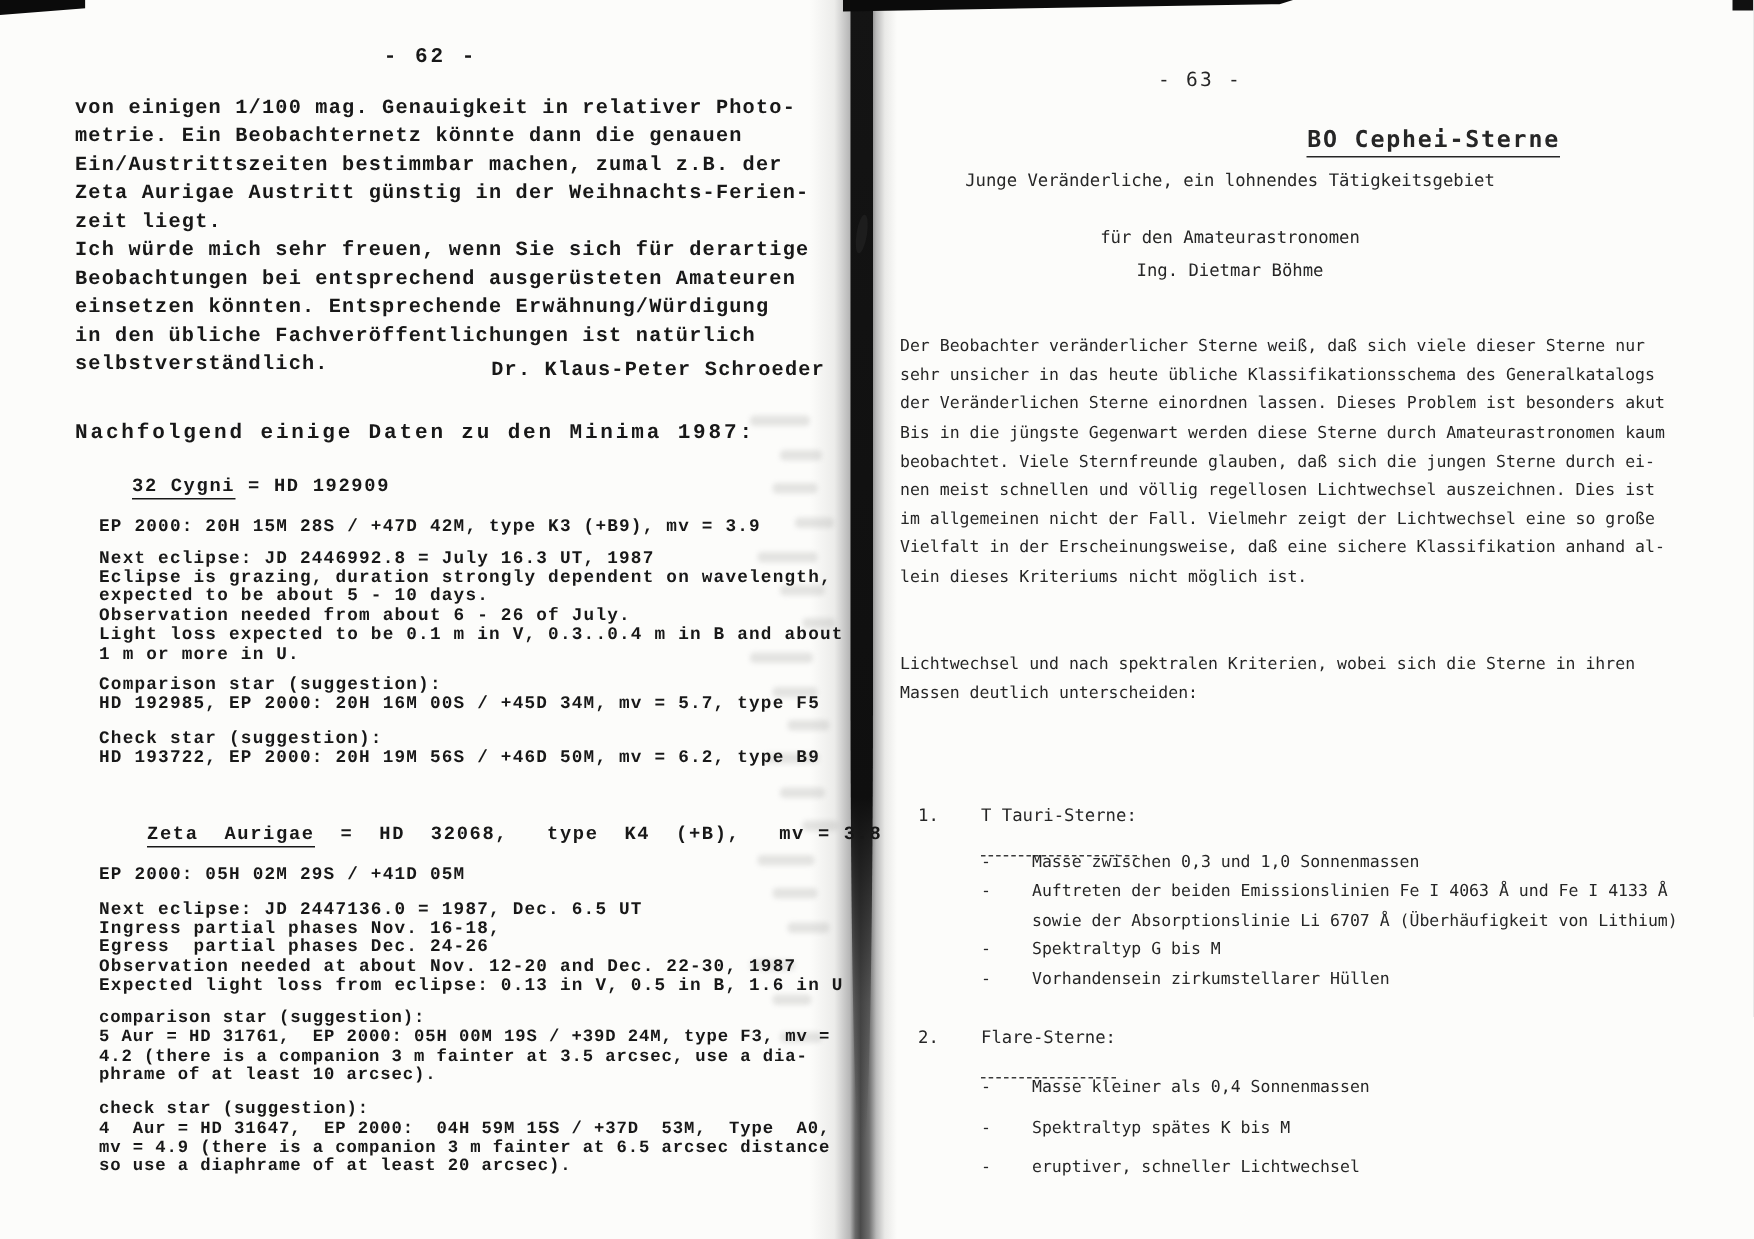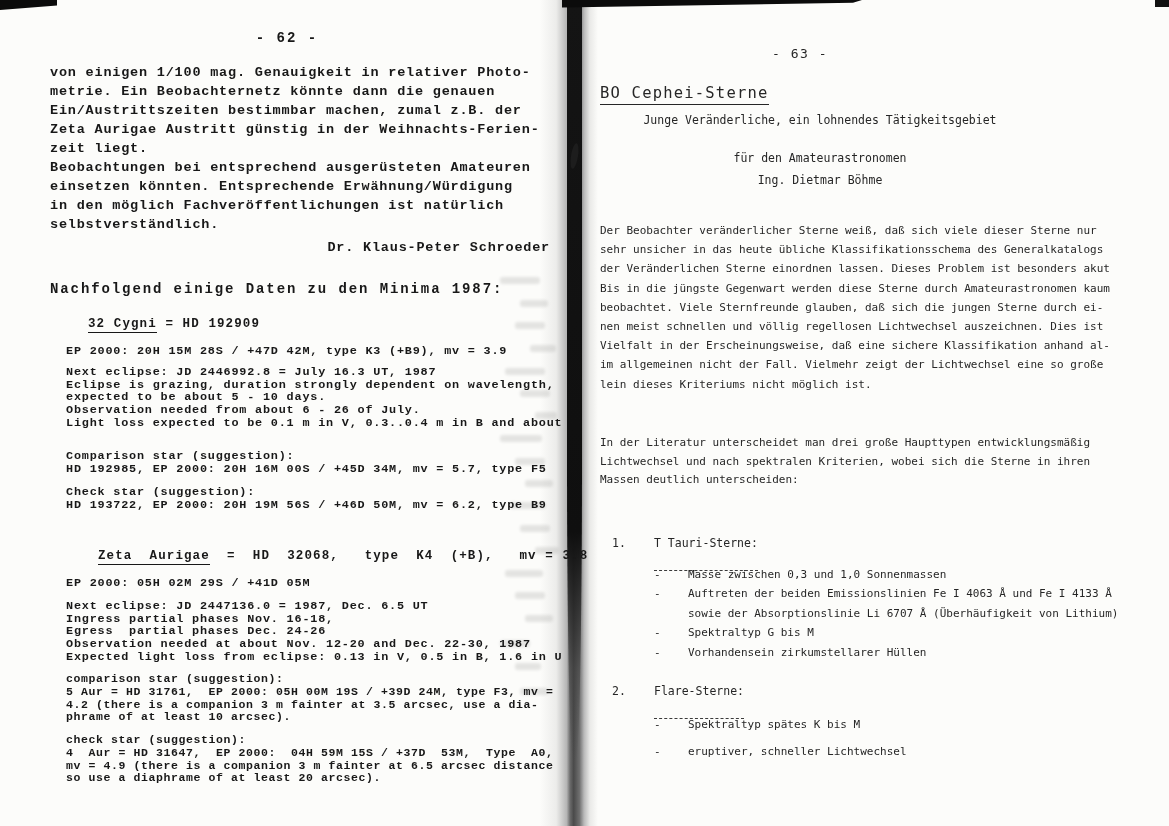--- a/index.html
+++ b/index.html
@@ -30,21 +30,21 @@
   .lp-aur-ecl     { top:600px; left:66px; }
   .lp-small { font-size:11.5px; letter-spacing:0.6px; line-height:12.8px; }
   .lp-aur-comp    { top:673px; left:66px; }
   .lp-aur-check   { top:734px; left:66px; }
 
   .u { border-bottom:1.5px solid currentColor; padding-bottom:1px; }
 
   
   .rp { font-family:"DejaVu Sans Mono","Liberation Mono",monospace; color:#262626; }
   .rp-pagenum { top:46px; left:600px; width:400px; text-align:center; font-size:13px; letter-spacing:1.5px; }
-  .rp-title   { top:84px; left:600px; width:440px; text-align:left; font-size:15.5px; letter-spacing:1.2px; }
+  .rp-title   { top:84px; left:600px; width:440px; text-align:right; font-size:15.5px; letter-spacing:1.2px;font-weight:bold; }
   .rp-title span { border-bottom:1.5px solid #262626; padding-bottom:2px; }
   .rp-sub1    { top:113px; left:595px; width:450px; text-align:center; font-size:11.5px; }
   .rp-sub2    { top:137px; left:595px; width:450px; text-align:center; font-size:11.5px;margin-top:14px; }
   .rp-author  { top:173px; left:595px; width:450px; text-align:center; font-size:11.5px; }
   .rp-para1   { top:221px; left:600px; width:520px; font-size:11px; line-height:19.2px; }
   .rp-para2   { top:434px; left:600px; width:520px; font-size:11px; line-height:18.5px; }
 
   .rp-sec { font-size:11.5px; }
   .sec-num  { position:absolute; left:0; }
   .sec-head { position:absolute; left:42px; border-bottom:1.5px dashed #3a3a3a; padding-bottom:20px; }
@@ -123,37 +123,39 @@
     <div class="abs lp-pagenum">- 62 -</div>
 
     <div class="abs lp-para1">
         <div class="tline">von einigen 1/100 mag. Genauigkeit in relativer Photo-</div>
         <div class="tline">metrie. Ein Beobachternetz könnte dann die genauen</div>
         <div class="tline">Ein/Austrittszeiten bestimmbar machen, zumal z.B. der</div>
         <div class="tline">Zeta Aurigae Austritt günstig in der Weihnachts-Ferien-</div>
         <div class="tline">zeit liegt.</div>
       </div>
     <div class="abs lp-para2">
+        <div class="tline">Ich würde mich sehr freuen, wenn Sie sich für derartige</div>
         <div class="tline">Beobachtungen bei entsprechend ausgerüsteten Amateuren</div>
         <div class="tline">einsetzen könnten. Entsprechende Erwähnung/Würdigung</div>
-        <div class="tline">in den möglich Fachveröffentlichungen ist natürlich</div>
+        <div class="tline">in den übliche Fachveröffentlichungen ist natürlich</div>
         <div class="tline">selbstverständlich.</div>
       </div>
     <div class="abs lp-sig">Dr. Klaus-Peter Schroeder</div>
 
     <div class="abs lp-heading">Nachfolgend einige Daten zu den Minima 1987:</div>
 
     <div class="abs lp-cygni-title"><span class="u">32 Cygni</span><span> = HD 192909</span></div>
     <div class="abs lp-data lp-cygni-ep">EP 2000: 20H 15M 28S / +47D 42M, type K3 (+B9), mv = 3.9</div>
     <div class="abs lp-data lp-cygni-ecl">
         <div class="tline">Next eclipse: JD 2446992.8 = July 16.3 UT, 1987</div>
         <div class="tline">Eclipse is grazing, duration strongly dependent on wavelength,</div>
         <div class="tline">expected to be about 5 - 10 days.</div>
         <div class="tline">Observation needed from about 6 - 26 of July.</div>
         <div class="tline">Light loss expected to be 0.1 m in V, 0.3..0.4 m in B and about</div>
+        <div class="tline">1 m or more in U.</div>
       </div>
     <div class="abs lp-data lp-cygni-comp">
         <div class="tline">Comparison star (suggestion):</div>
         <div class="tline">HD 192985, EP 2000: 20H 16M 00S / +45D 34M, mv = 5.7, type F5</div>
       </div>
     <div class="abs lp-data lp-cygni-check">
         <div class="tline">Check star (suggestion):</div>
         <div class="tline">HD 193722, EP 2000: 20H 19M 56S / +46D 50M, mv = 6.2, type B9</div>
       </div>
 
@@ -187,26 +189,25 @@
     <div class="abs rp-sub2">für den Amateurastronomen</div>
     <div class="abs rp-author">Ing. Dietmar Böhme</div>
 
     <div class="abs rp-para1">
         <div class="tline">Der Beobachter veränderlicher Sterne weiß, daß sich viele dieser Sterne nur</div>
         <div class="tline">sehr unsicher in das heute übliche Klassifikationsschema des Generalkatalogs</div>
         <div class="tline">der Veränderlichen Sterne einordnen lassen. Dieses Problem ist besonders akut</div>
         <div class="tline">Bis in die jüngste Gegenwart werden diese Sterne durch Amateurastronomen kaum</div>
         <div class="tline">beobachtet. Viele Sternfreunde glauben, daß sich die jungen Sterne durch ei-</div>
         <div class="tline">nen meist schnellen und völlig regellosen Lichtwechsel auszeichnen. Dies ist</div>
+        <div class="tline">im allgemeinen nicht der Fall. Vielmehr zeigt der Lichtwechsel eine so große</div>
         <div class="tline">Vielfalt in der Erscheinungsweise, daß eine sichere Klassifikation anhand al-</div>
-        <div class="tline">im allgemeinen nicht der Fall. Vielmehr zeigt der Lichtwechsel eine so große</div>
         <div class="tline">lein dieses Kriteriums nicht möglich ist.</div>
       </div>
     <div class="abs rp-para2">
-        <div class="tline">In der Literatur unterscheidet man drei große Haupttypen entwicklungsmäßig</div>
         <div class="tline">Lichtwechsel und nach spektralen Kriterien, wobei sich die Sterne in ihren</div>
         <div class="tline">Massen deutlich unterscheiden:</div>
       </div>
 
     <div class="abs rp-sec rp-sec1">
       <span class="sec-num">1.</span>
       <span class="sec-head">T Tauri-Sterne:</span>
     </div>
     <div class="abs rp-bullets rp-b1">
         <div class="b-row"><span class="b-dash">-</span><span>Masse zwischen 0,3 und 1,0 Sonnenmassen</span></div>
@@ -214,18 +215,19 @@
         <div class="b-row"><span class="b-dash"></span><span>sowie der Absorptionslinie Li 6707 Å (Überhäufigkeit von Lithium)</span></div>
         <div class="b-row"><span class="b-dash">-</span><span>Spektraltyp G bis M</span></div>
         <div class="b-row"><span class="b-dash">-</span><span>Vorhandensein zirkumstellarer Hüllen</span></div>
       </div>
 
     <div class="abs rp-sec rp-sec2">
       <span class="sec-num">2.</span>
       <span class="sec-head">Flare-Sterne:</span>
     </div>
     <div class="abs rp-bullets rp-b2">
+        <div class="b-row"><span class="b-dash">-</span><span>Masse kleiner als 0,4 Sonnenmassen</span></div>
         <div class="b-row"><span class="b-dash">-</span><span>Spektraltyp spätes K bis M</span></div>
         <div class="b-row"><span class="b-dash">-</span><span>eruptiver, schneller Lichtwechsel</span></div>
       </div>
   </div>
 
 </div>
 
 </body></html>

